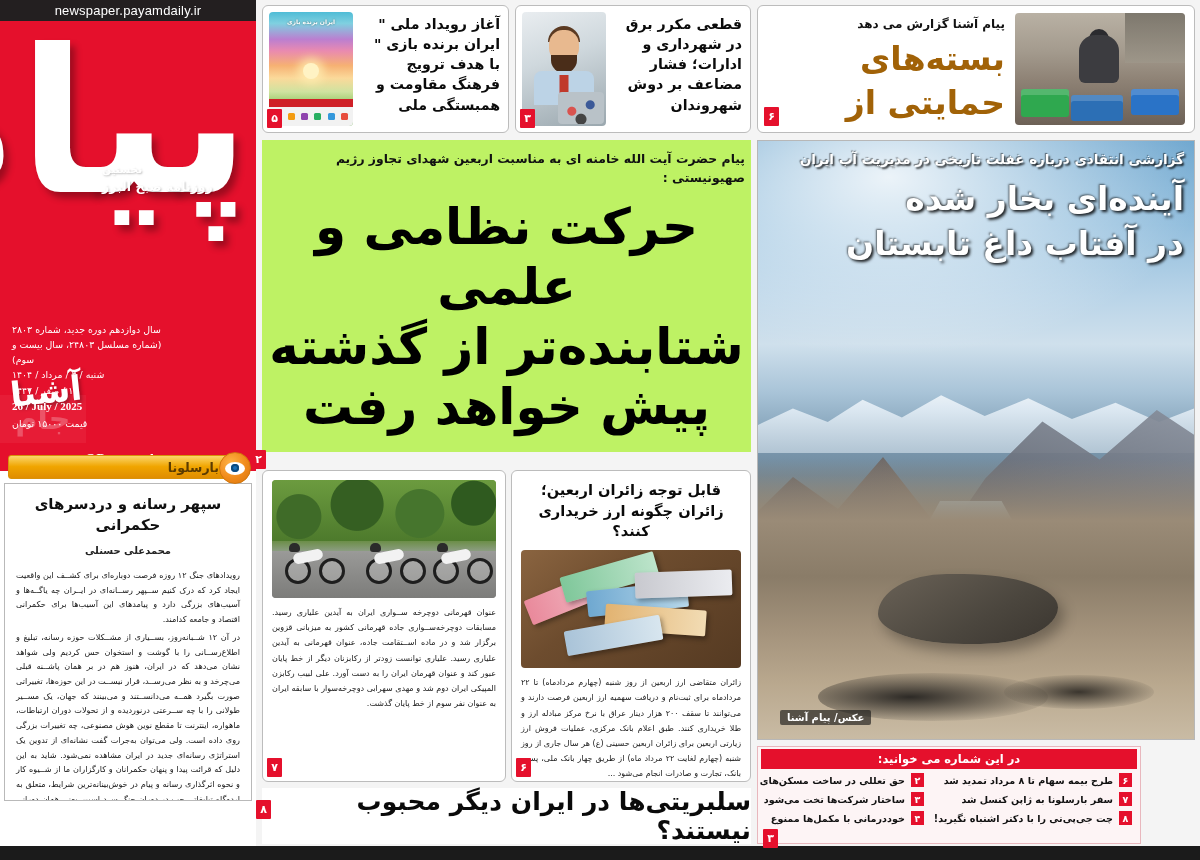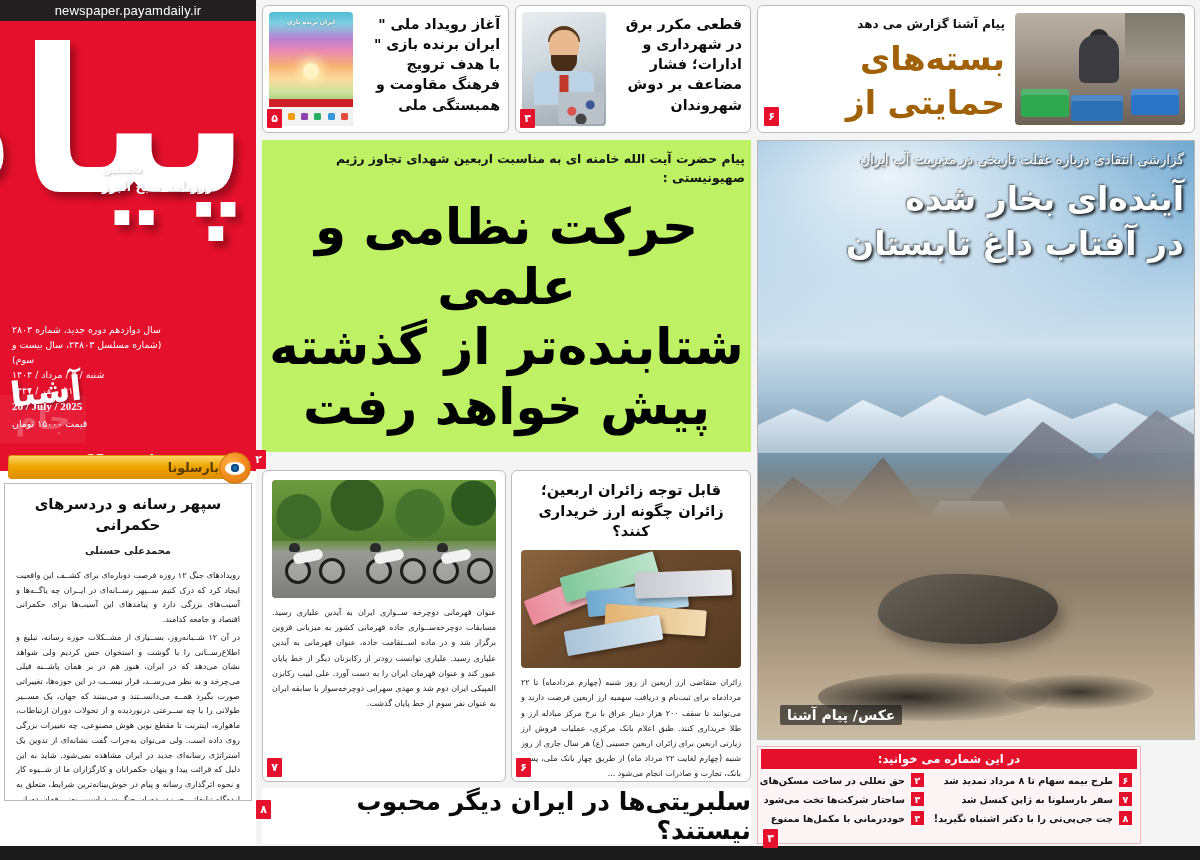--- a/index.html
+++ b/index.html
@@ -441,41 +441,41 @@
     background: radial-gradient(ellipse at 50% 50%, #3a352e 0%, rgba(70,65,56,0.08) 72%);
     border-radius: 50%;
   }
   .hero-kicker {
     position: absolute;
     right: 10px; top: 10px;
     left: 14px;
     text-align: right;
     color: #ffffff;
     font-size: 13.5px;
-    font-weight: normal;
+    font-weight: bold;
     text-shadow: 1.5px 1.5px 2px rgba(0,0,0,0.8), -1px -1px 1px rgba(0,0,0,0.5);
   }
   .hero-title {
     position: absolute;
     right: 10px; top: 36px;
     left: 14px;
     text-align: right;
     color: #ffffff;
     font-size: 33px;
     font-weight: bold;
     line-height: 1.36;
     letter-spacing: -0.5px;
     text-shadow: 2px 2px 3px rgba(0,0,0,0.85), -1px -1px 2px rgba(0,0,0,0.55);
   }
   .photo-credit {
     position: absolute;
     left: 22px; bottom: 14px;
     background: rgba(20,20,20,0.62);
     color: #ffffff;
-    font-size: 14px;
+    font-size: 10px;
     font-weight: bold;
     padding: 2px 7px;
     border-radius: 2px;
   }
   .credit-badge { left: 763px; bottom: 12px; position: absolute; }
 
   
   .mid-card-a { left: 262px; top: 470px; width: 244px; height: 312px; }
   .mid-card-b { left: 511px; top: 470px; width: 240px; height: 312px; }
 

